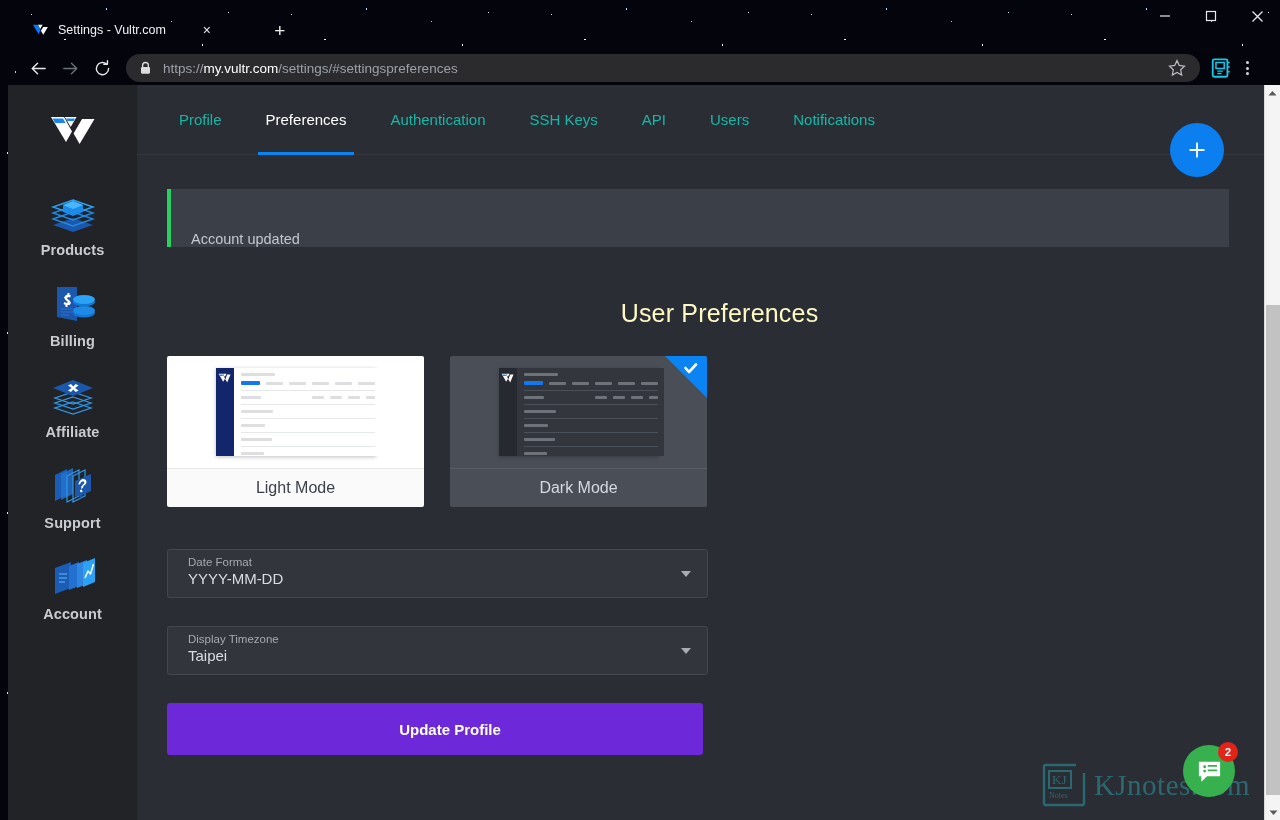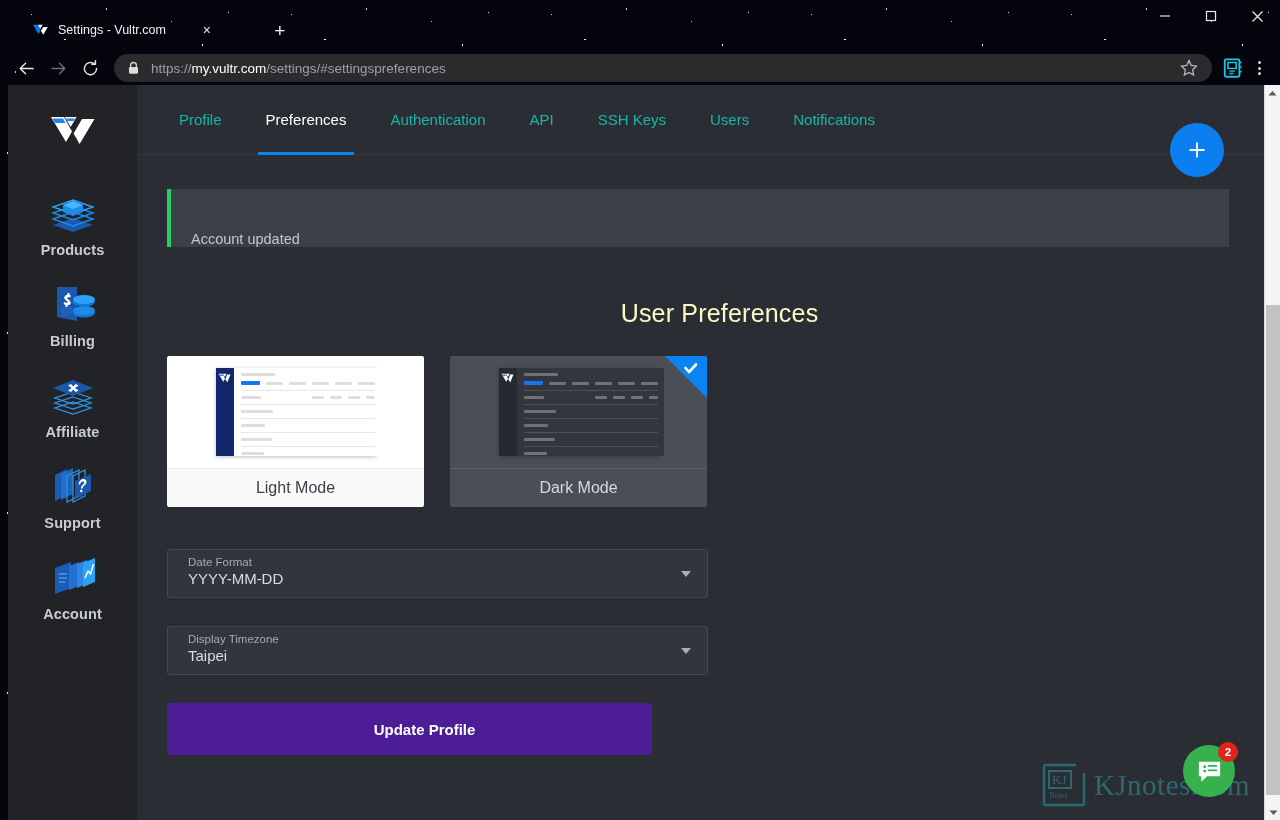--- a/index.html
+++ b/index.html
@@ -91,21 +91,21 @@
     width: 46px; height: 32px;
     display: flex; align-items: center; justify-content: center;
     color: #e8e8e8;
   }
 
   
   #toolbar {
     position: absolute; top: 47px; left: 0;
     width: 1280px; height: 42px;
     display: flex; align-items: center;
-    padding: 0 10px;
+    padding: 0 22px;
     z-index: 4;
   }
   .navbtn {
     width: 32px; height: 32px; flex: none;
     display: flex; align-items: center; justify-content: center;
     color: #e8e8e8;
     font-size: 17px;
   }
   .navbtn.disabled { color: #6b6f78; }
   #omnibox {
@@ -286,22 +286,22 @@
   .field .flabel { font-size: 11.5px; color: #a6aab1; }
   .field .fvalue { font-size: 15px; color: #d9dce1; margin-top: 2px; }
   .field .caret {
     position: absolute; right: 16px; top: 21px;
     width: 0; height: 0;
     border-left: 5px solid transparent;
     border-right: 5px solid transparent;
     border-top: 6px solid #a8acb3;
   }
   #update-btn {
-    width: 485px; height: 52px;
-    background: #4c1d95;
+    width: 536px; height: 52px;
+    background: #6d28d9;
     border: none; border-radius: 3px;
     color: #ffffff; font-size: 15px; font-weight: bold;
     font-family: "Liberation Sans", sans-serif;
     display: flex; align-items: center; justify-content: center; padding-left: 30px;
   }
 
   
   #watermark {
     position: absolute; right: 22px; bottom: 12px;
     display: flex; align-items: center; gap: 7px;
@@ -503,22 +503,22 @@
         <span class="nav-label">Account</span>
       </div>
     </div>
 
     <div id="main">
 
       <div id="tabsbar">
         <div class="ptab">Profile</div>
         <div class="ptab active">Preferences</div>
         <div class="ptab">Authentication</div>
+        <div class="ptab">SSH Keys</div>
         <div class="ptab">API</div>
-        <div class="ptab">SSH Keys</div>
         <div class="ptab">Users</div>
         <div class="ptab">Notifications</div>
       </div>
 
       <div id="fab">
         <svg width="20" height="20" viewBox="0 0 20 20">
           <path d="M10 3.2 V16.8 M3.2 10 H16.8" stroke="#ffffff" stroke-width="1.8" stroke-linecap="round"></path>
         </svg>
       </div>
 

